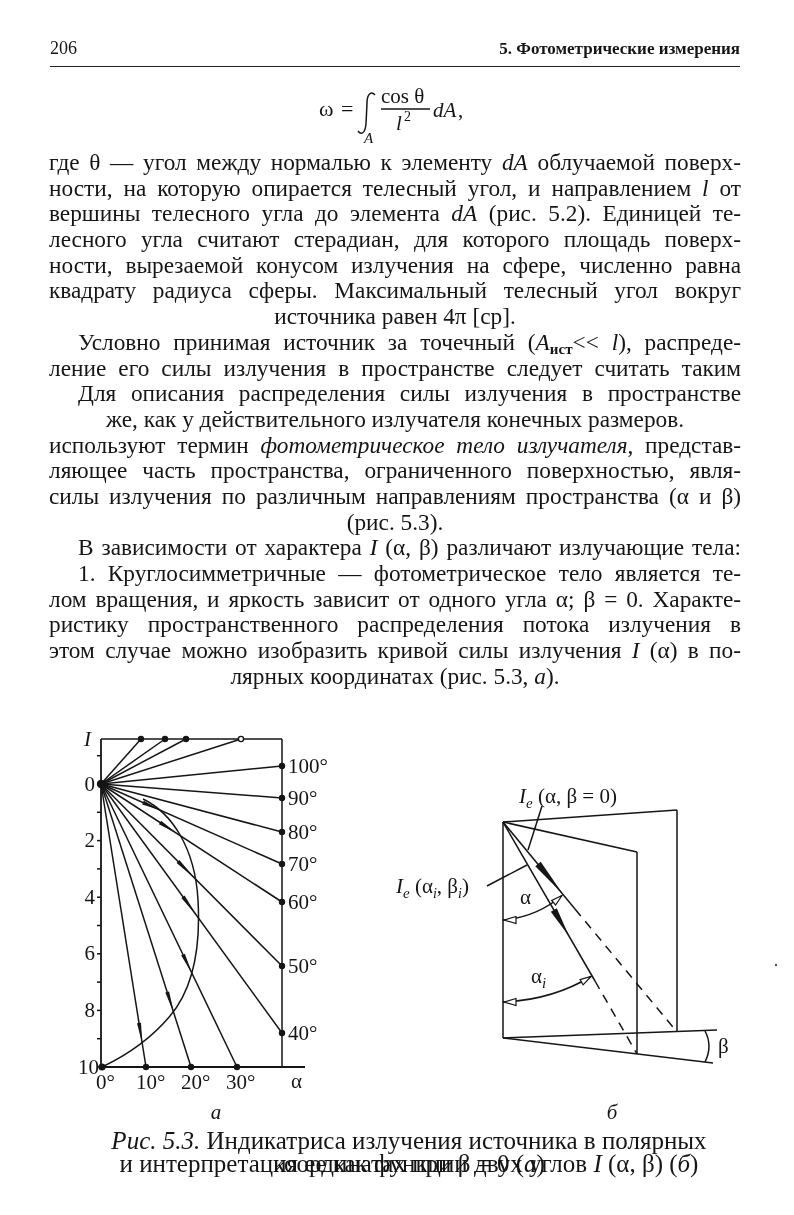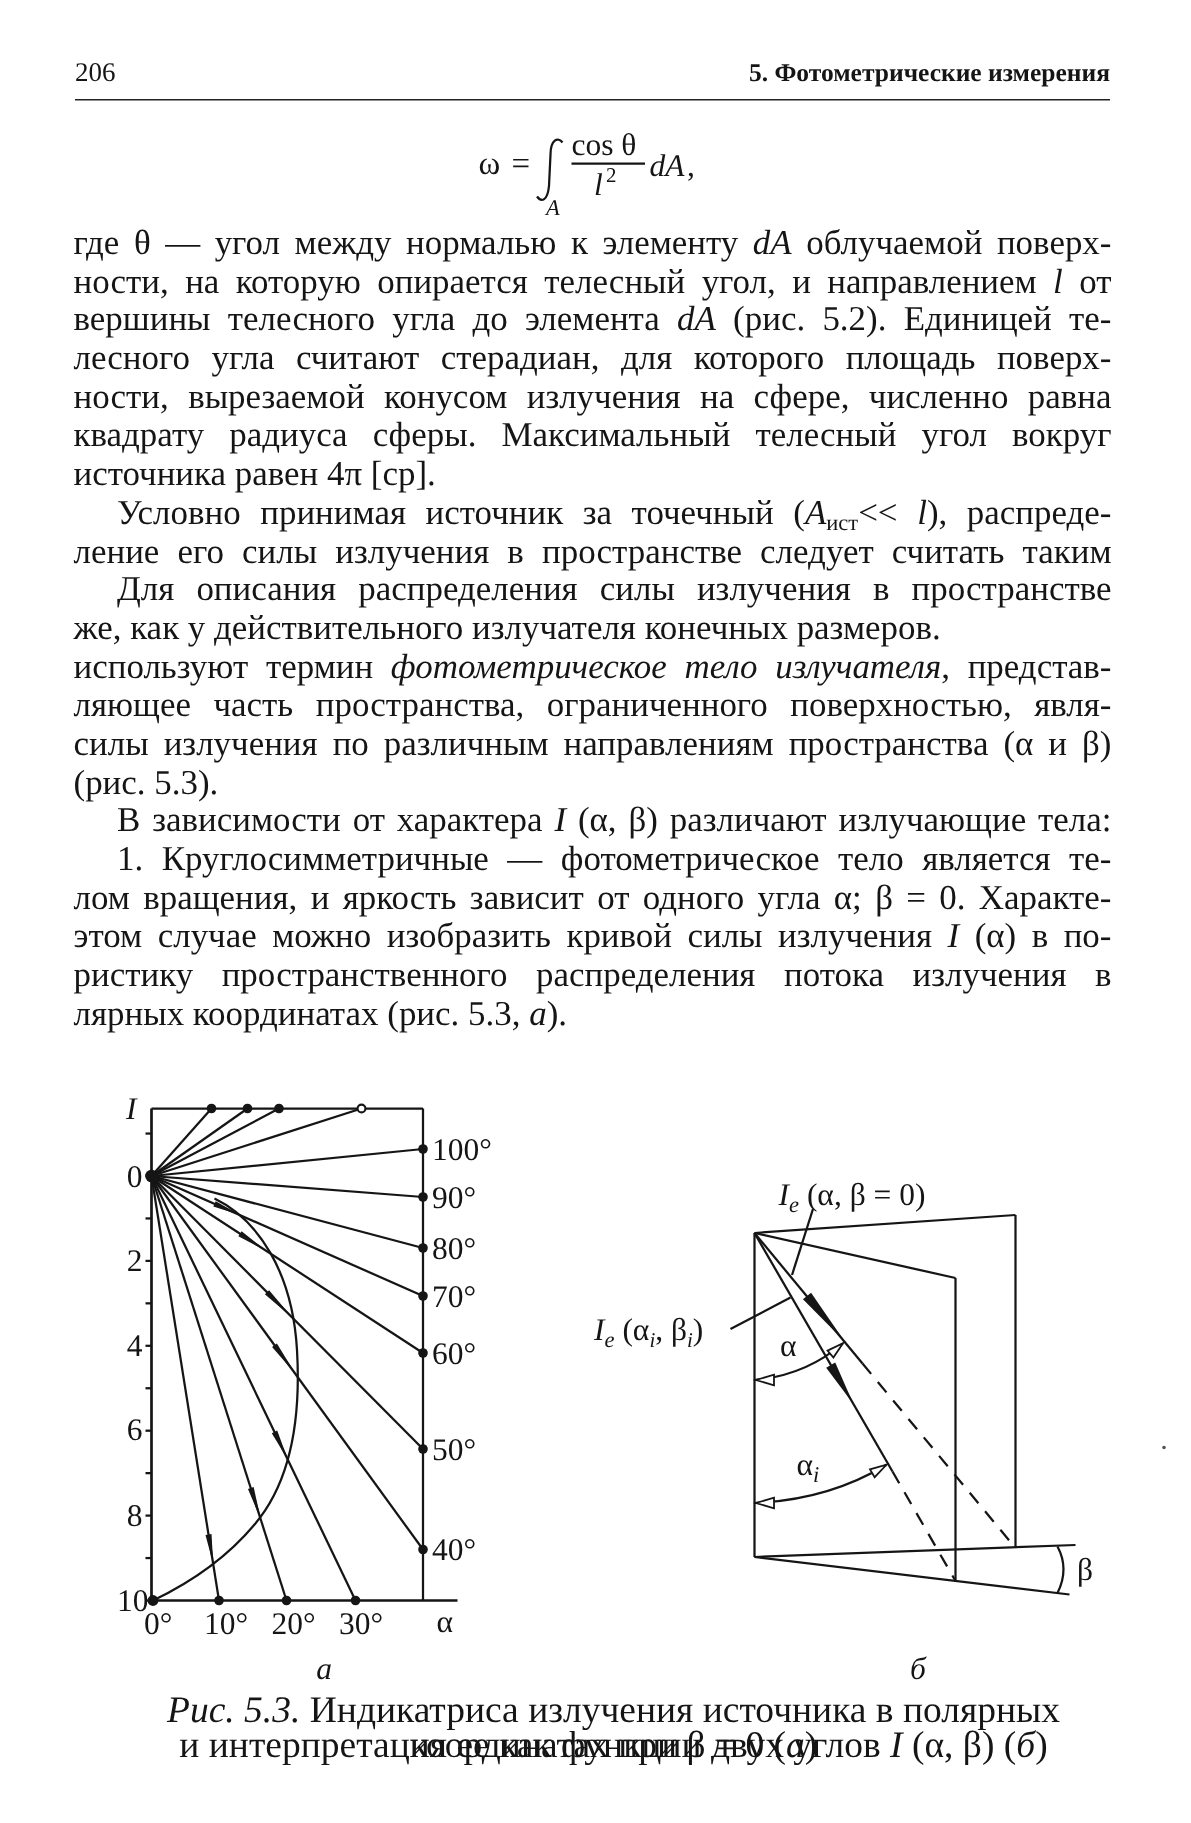--- a/index.html
+++ b/index.html
@@ -3,25 +3,25 @@
 <meta charset="utf-8">
 <style>
   html, body { margin: 0; padding: 0; background: #ffffff; }
   body { width: 794px; height: 1215px; position: relative; overflow: hidden;
          font-family: "Liberation Serif", "DejaVu Serif", serif; color: #151515; }
   .abs { position: absolute; }
   .page-number { left: 50px; top: 36px; font-size: 18px; line-height: 24px; }
   .running-head { right: 54px; top: 38px; font-size: 17px; line-height: 22px; font-weight: bold; white-space: nowrap; }
   .head-rule { left: 50px; top: 66px; width: 690px; height: 0; border-top: 1.6px solid #222; }
   .body-text { left: 49px; top: 150px; width: 692px; font-size: 23.3px; }
-  .line { height: 25.7px; line-height: 25.7px; white-space: normal; text-align: left; }
+  .line { height: 25.7px; line-height: 25.7px; white-space: normal; text-align: center; }
   .line.just { text-align: justify; text-align-last: justify; }
   .line.indent { padding-left: 29px; }
   .it { font-style: italic; }
-  sub { font-size: 15px; line-height: 0; vertical-align: -4px; font-style: normal; }
+  sub { font-size: 15px; line-height: 0; vertical-align: -4px; font-style: normal; font-weight: bold; }
   .caption { left: 52px; top: 1129px; width: 714px; font-size: 25px; }
   .caption .line { text-align: center; height: 23px; line-height: 23px; }
   svg.figure { position: absolute; left: 0; top: 0; }
   svg text { font-family: "Liberation Serif", "DejaVu Serif", serif; fill: #151515; }
   .stroke { stroke: #151515; stroke-width: 1.5; fill: none; }
 </style>
 </head>
 <body>
 
 <div class="abs page-number">206</div>
@@ -198,21 +198,21 @@
     <div class="line just"><span>ление его силы излучения в пространстве следует считать таким</span></div>
     <div class="line indent just"><span>Для описания распределения силы излучения в пространстве</span></div>
     <div class="line"><span>же, как у действительного излучателя конечных размеров.</span></div>
     <div class="line just"><span>используют термин </span><span class="it">фотометрическое тело излучателя</span><span>, представ-</span></div>
     <div class="line just"><span>ляющее часть пространства, ограниченного поверхностью, явля-</span></div>
     <div class="line just"><span>силы излучения по различным направлениям пространства (α и β)</span></div>
     <div class="line"><span>(рис. 5.3).</span></div>
     <div class="line indent just"><span>В зависимости от характера </span><span class="it">I</span><span> (α, β) различают излучающие тела:</span></div>
     <div class="line indent just"><span>1. Круглосимметричные — фотометрическое тело является те-</span></div>
     <div class="line just"><span>лом вращения, и яркость зависит от одного угла α; β = 0. Характе-</span></div>
+    <div class="line just"><span>ристику пространственного распределения потока излучения в</span></div>
     <div class="line just"><span>этом случае можно изобразить кривой силы излучения </span><span class="it">I</span><span> (α) в по-</span></div>
-    <div class="line just"><span>ристику пространственного распределения потока излучения в</span></div>
     <div class="line"><span>лярных координатах (рис. 5.3, </span><span class="it">а</span><span>).</span></div>
   </div>
 
 <div class="abs caption">
     <div class="line"><span class="it">Рис. 5.3.</span><span> Индикатриса излучения источника в полярных координатах при β = 0 (</span><span class="it">а</span><span>)</span></div>
     <div class="line"><span>и интерпретация ее как функции двух углов </span><span class="it">I</span><span> (α, β) (</span><span class="it">б</span><span>)</span></div>
   </div>
 
 </body></html>

